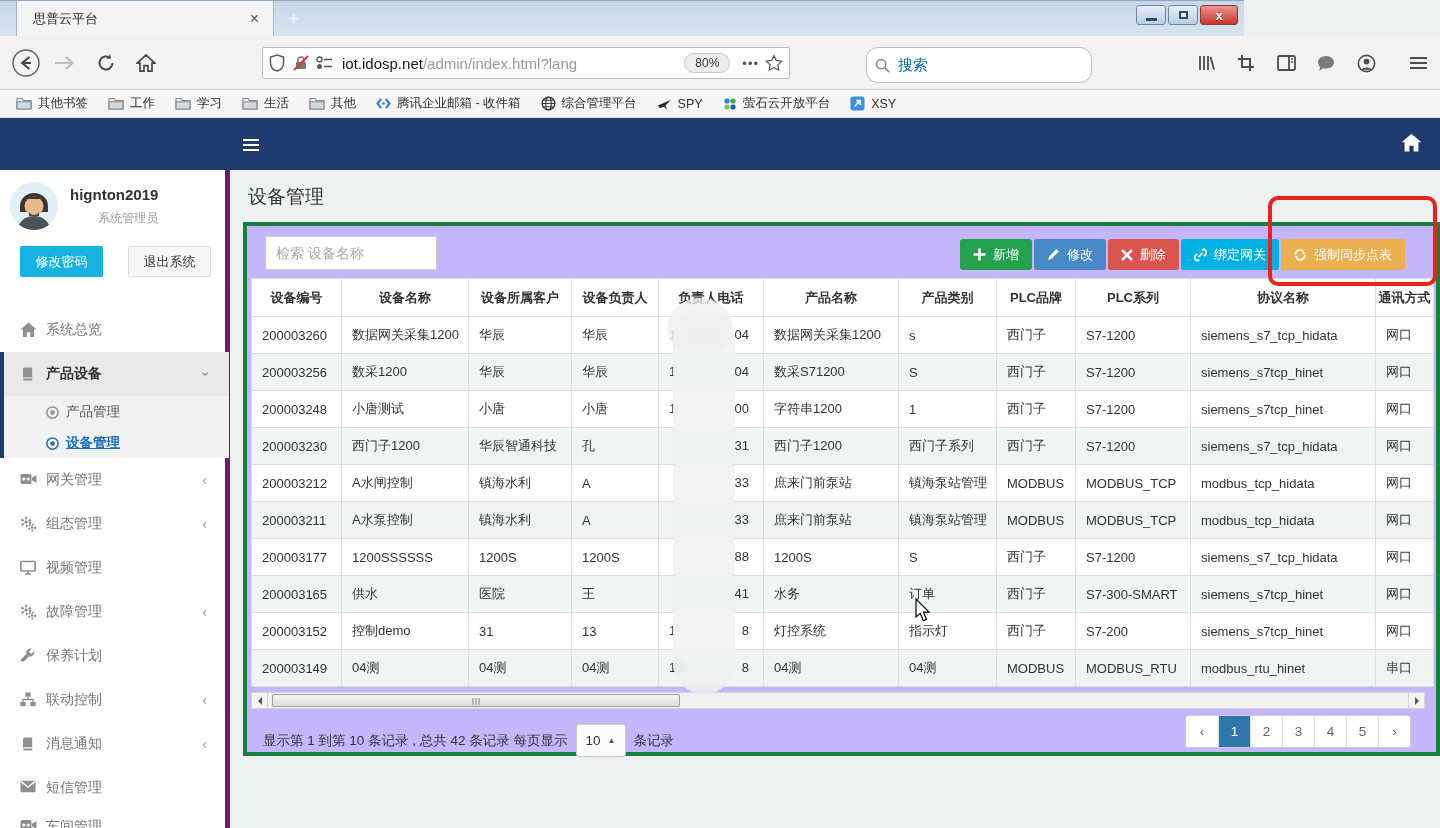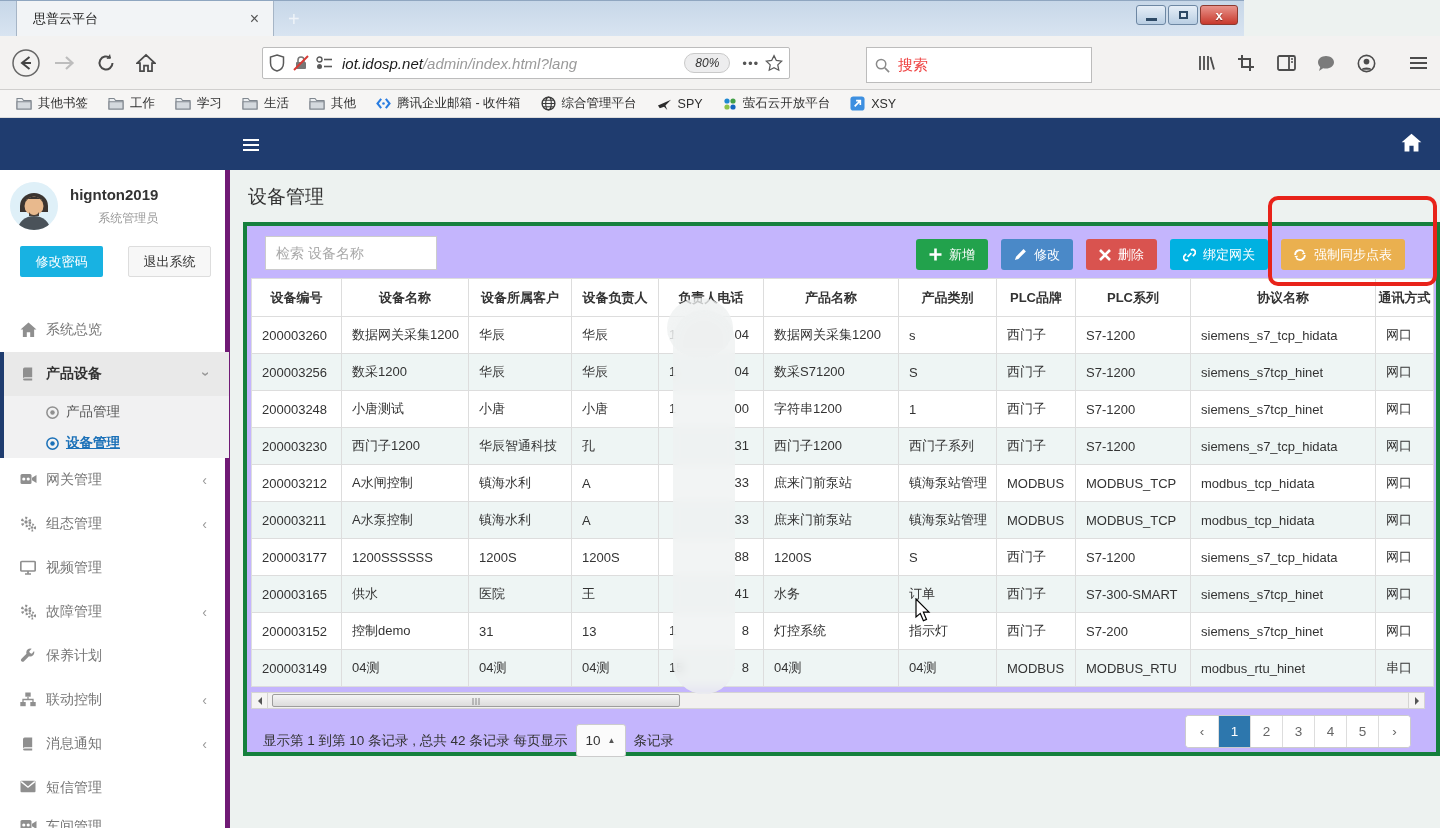--- a/index.html
+++ b/index.html
@@ -16,27 +16,27 @@
   .win-btn{width:30px;height:20px;border:1px solid #6d87a3;border-radius:3px;background:linear-gradient(180deg,#e6eef7,#b9cee3);display:flex;align-items:center;justify-content:center;}
   .win-btn.close{width:38px;background:linear-gradient(180deg,#e8948c,#c8392c);border-color:#8c3a30;}
   .glyph-min{width:11px;height:3px;background:#2e4a66;margin-top:8px;}
   .glyph-restore{width:9px;height:8px;border:2px solid #2e4a66;position:relative;background:#dfe9f3;}
   .glyph-restore:before{content:"";position:absolute;left:2px;top:-5px;width:9px;height:7px;border:2px solid #2e4a66;background:transparent;z-index:-1;}
   .glyph-x{color:#fff;font-weight:bold;font-size:13px;text-shadow:0 1px 1px #7c241b;}
 
   
   .navbar-ff{position:absolute;left:0;top:36px;width:1440px;height:54px;background:#f3f2f1;border-bottom:1px solid #d0cfce;}
   .navbtn{position:absolute;top:11px;width:32px;height:32px;display:flex;align-items:center;justify-content:center;}
-  .urlbar{position:absolute;left:262px;top:11px;width:528px;height:32px;background:#fff;border:1px solid #bcbcbc;border-radius:2px;display:flex;align-items:center;padding:0 6px;font-style:italic;}
+  .urlbar{position:absolute;left:262px;top:11px;width:528px;height:32px;background:#fff;border:1px solid #bcbcbc;border-radius:2px;display:flex;align-items:center;padding:0 6px;}
   .url-text{flex:1;margin-left:8px;font-size:15px;white-space:nowrap;overflow:hidden;}
   .url-domain{color:#1b1b1b;}
   .url-path{color:#9a9a9a;}
   .zoom-pill{font-size:12px;color:#333;background:#ededee;border:1px solid #c9c9c9;border-radius:11px;padding:2px 10px;margin-right:6px;}
   .dots{color:#555;font-size:13px;letter-spacing:1px;margin:0 6px;}
-  .searchbox{position:absolute;left:866px;top:11px;width:226px;height:32px;background:#fff;border:1px solid #bcbcbc;border-radius:0;display:flex;align-items:center;padding:17px 8px;color:#ef4444;font-size:15px;gap:8px;}
+  .searchbox{position:absolute;left:866px;top:11px;width:226px;height:32px;background:#fff;border:1px solid #bcbcbc;border-radius:12px;display:flex;align-items:center;padding:17px 8px;color:#0369a1;font-size:15px;gap:8px;}
   .tool-ic{position:absolute;top:13px;width:28px;height:28px;display:flex;align-items:center;justify-content:center;}
   .hamburger span{display:block;width:17px;height:2px;background:#4c4c4c;margin:3px 0;}
 
   
   .bmbar{position:absolute;left:0;top:90px;width:1440px;height:28px;background:#f6f5f4;border-bottom:1px solid #dcdcdc;display:flex;align-items:center;padding:0 16px;gap:20px;}
   .bm{display:flex;align-items:center;gap:6px;white-space:nowrap;}
   .bm-lb{font-size:12.5px;color:#2f2f2f;}
 
   
   .appnav{position:absolute;left:0;top:118px;width:1440px;height:52px;background:#1f3c6f;}
@@ -69,21 +69,21 @@
   .s-item.active .ml{text-decoration:underline;}
   .s-item.active .mi{color:#1a70b8;}
   .chev-down{display:inline-block;transform:rotate(-90deg);}
 
   
   .content{position:absolute;left:230px;top:170px;width:1210px;height:658px;background:#edf2f0;}
   .page-title{position:absolute;left:18px;top:14px;font-size:19px;color:#333;}
   .panel{position:absolute;left:13px;top:52px;width:1197px;height:534px;background:#c4b5fd;border:4px solid #15803d;}
   .search-input{position:absolute;left:18px;top:10px;width:172px;height:34px;border:1px solid #ccc;background:#fff;padding:0 10px;font-size:14px;color:#333;font-family:inherit;}
   .search-input::placeholder{color:#a9a9a9;}
-  .actions{position:absolute;right:31px;top:13px;display:flex;gap:13px;}
+  .actions{position:absolute;right:31px;top:13px;display:flex;gap:2px;}
   .abtn{height:31px;display:flex;align-items:center;gap:7px;padding:0 13px;color:#fff;font-size:13px;border-radius:3px;border:none;white-space:nowrap;}
   .abtn .aic{display:flex;align-items:center;}
 
   table.grid{position:absolute;left:4px;top:52px;border-collapse:collapse;table-layout:fixed;}
   table.grid th,table.grid td{border:1px solid #ddd;font-size:13px;color:#333;overflow:hidden;white-space:nowrap;}
   table.grid th{height:38px;font-weight:bold;text-align:center;background:#fff;}
   table.grid td{height:37px;padding-left:10px;text-align:left;background:#fff;}
   table.grid tr.alt td{background:#eef5f4;}
   td.phone{position:relative;padding:0 14px 0 10px;}
   td.phone .pl{position:absolute;left:10px;top:10px;}

